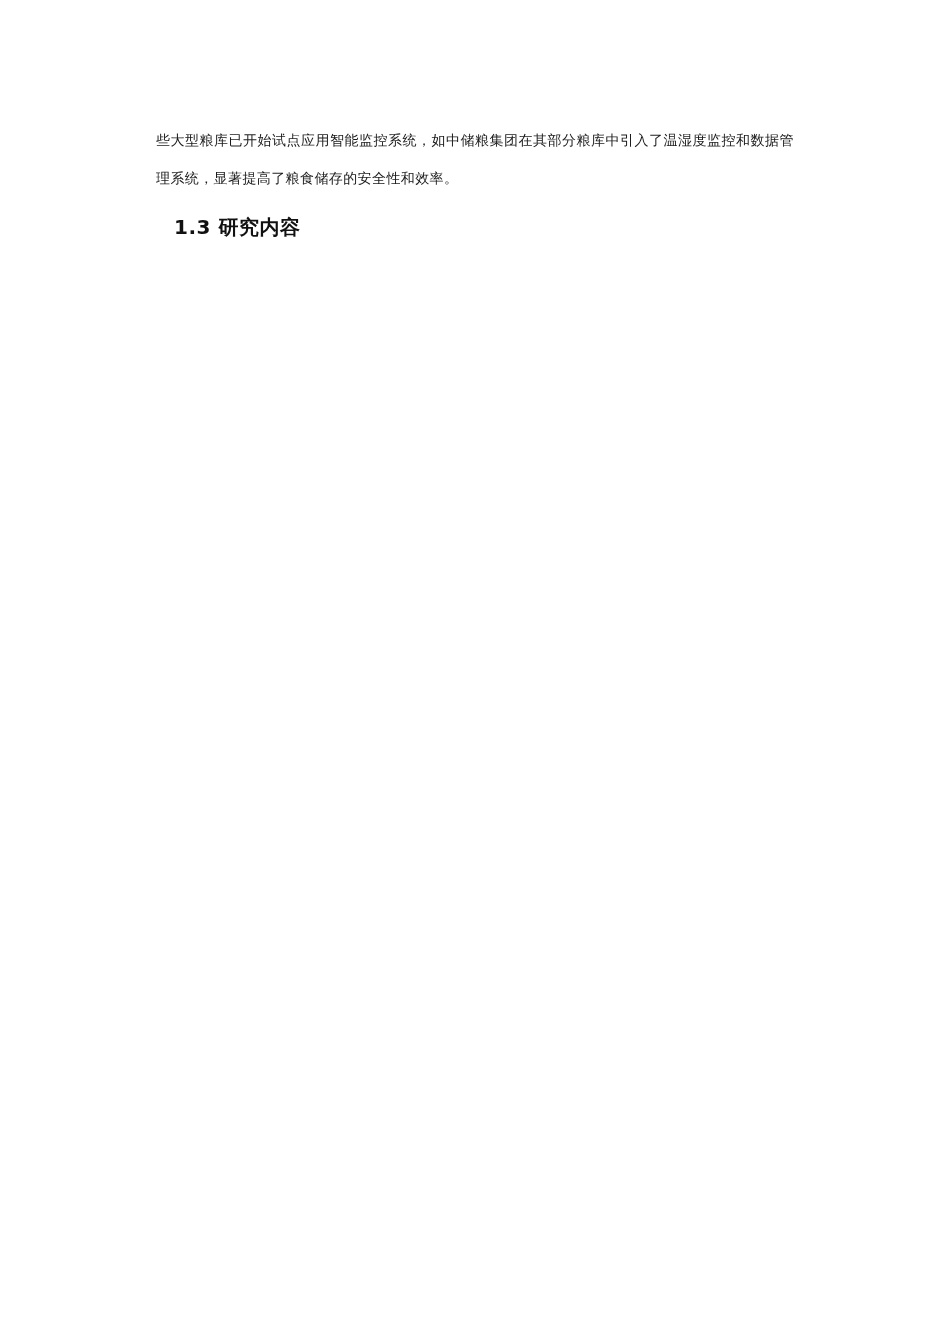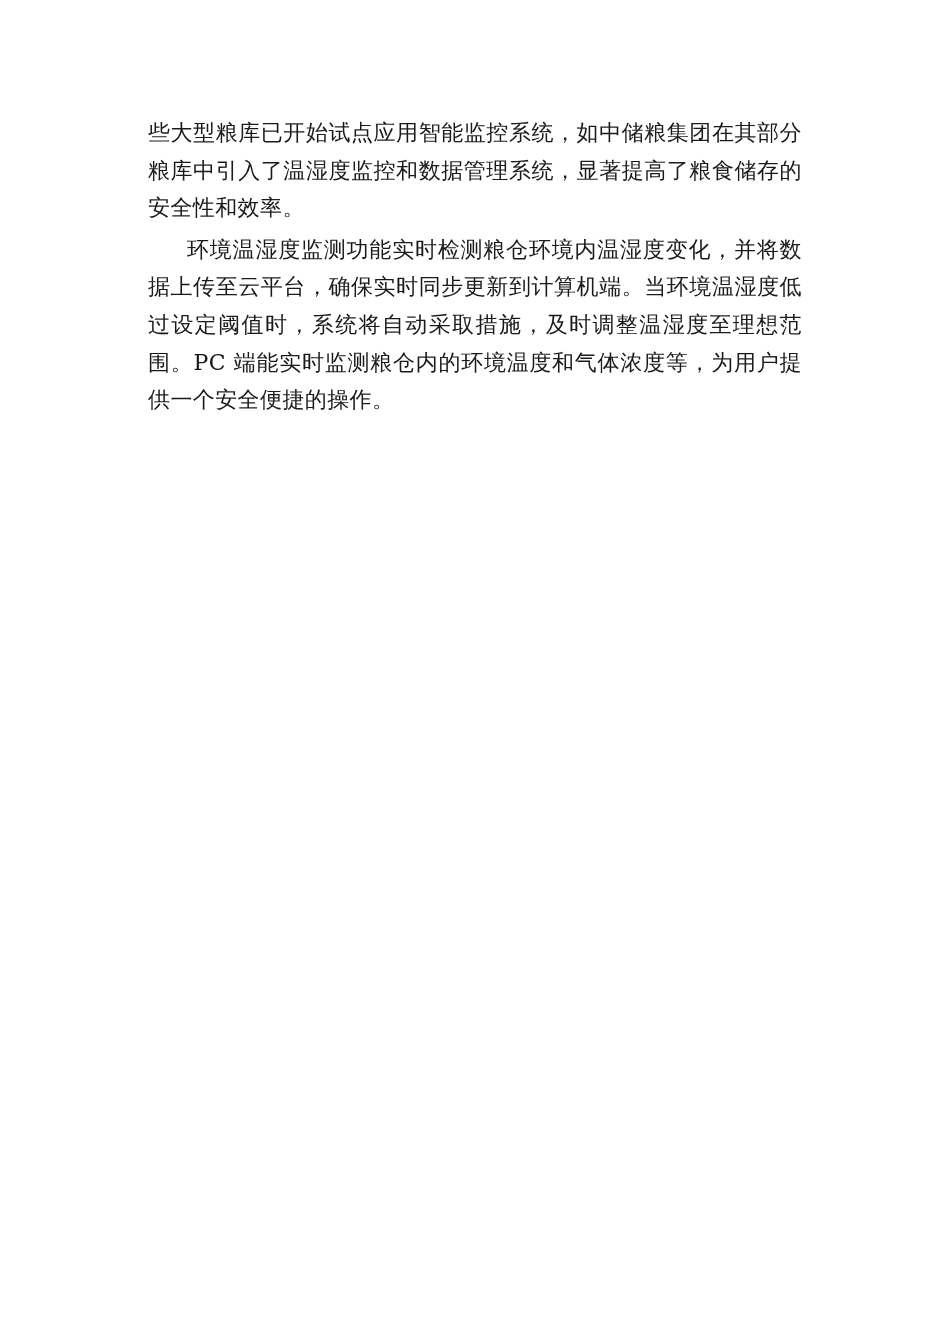--- a/index.html
+++ b/index.html
@@ -15,23 +15,23 @@
       font-family: "DejaVu Serif", "Liberation Serif", serif;
       color: #1a1a1a;
     }
     .page {
       position: absolute;
       left: 144px;
       top: 110px;
       width: 662px;
     }
     .para {
-      font-size: 22px;
+      font-size: 14px;
       line-height: 37.6px;
-      margin: 4px;
+      margin: 12px;
       text-align: justify;
       text-justify: inter-character;
       letter-spacing: 0.4px;
     }
     .indent {
       text-indent: 39px;
     }
     .heading {
       font-family: "DejaVu Sans", "Liberation Sans", sans-serif;
       font-weight: bold;
@@ -41,15 +41,15 @@
       letter-spacing: 0.5px;
       color: #111111;
     }
   </style>
 </head>
 <body>
 
 <div class="page">
   <p class="para">些大型粮库已开始试点应用智能监控系统，如中储粮集团在其部分粮库中引入了温湿度监控和数据管理系统，显著提高了粮食储存的安全性和效率。</p>
 
+  <h2 class="heading">1.3 研究内容</h2>
 
-  <p class="para indent">环境温湿度监测功能实时检测粮仓环境内温湿度变化，并将数据上传至云平台，确保实时同步更新到计算机端。当环境温湿度低过设定阈值时，系统将自动采取措施，及时调整温湿度至理想范围。PC 端能实时监测粮仓内的环境温度和气体浓度等，为用户提供一个安全便捷的操作。</p>
 </div>
 
 </body></html>

